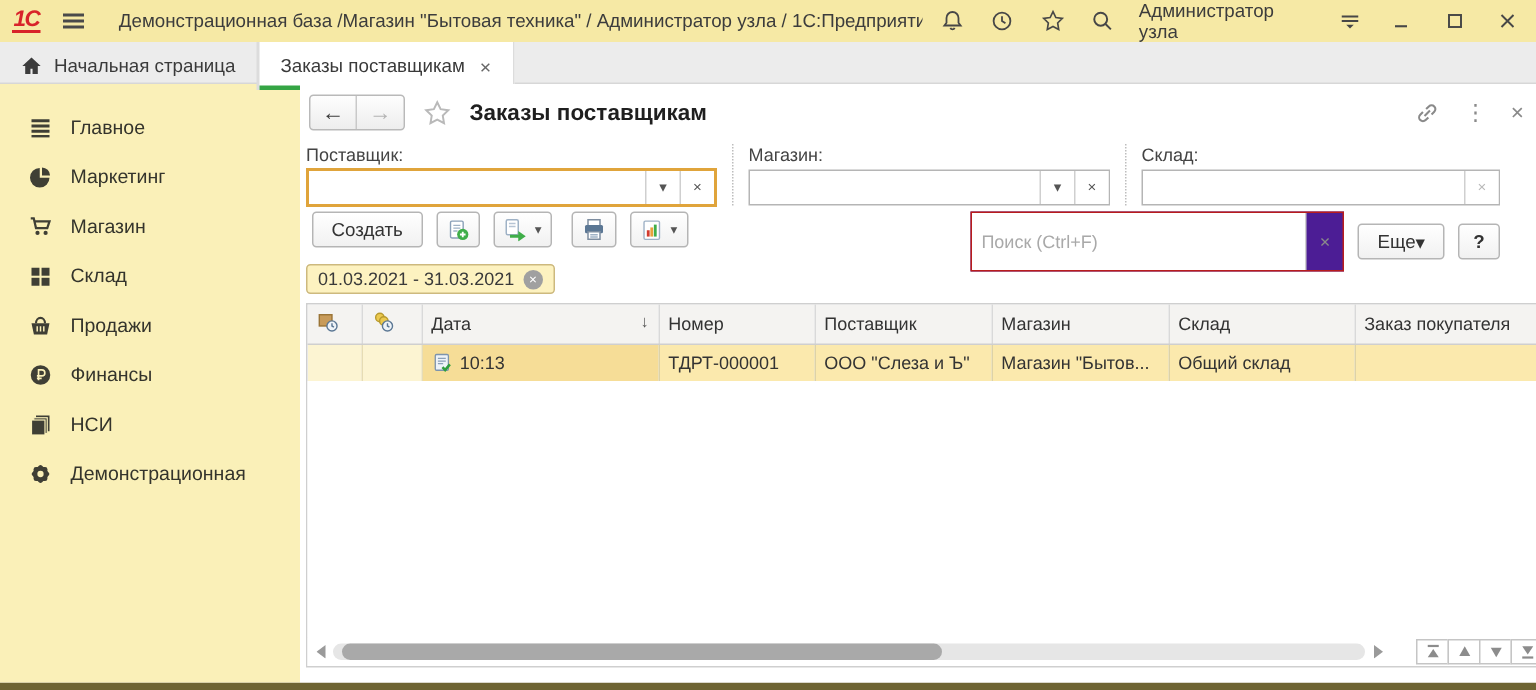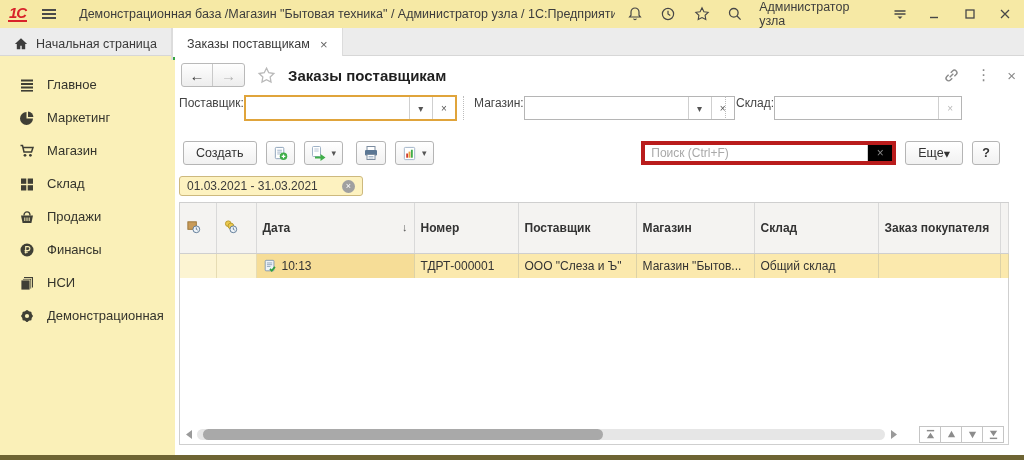--- a/index.html
+++ b/index.html
@@ -20,70 +20,70 @@
 
   
   .tabbar { height:28px; background:#ececec; display:flex; align-items:stretch; border-bottom:1px solid #d7d7d7; }
   .tab { display:flex; align-items:center; gap:8px; padding:16px 14px; font-size:12.5px; color:#3a3a3a; cursor:pointer; position:relative; border-right:1px solid #dcdcdc; }
   .tab.active { background:#fff; border-left:1px solid #dcdcdc; }
   .tab.active::after { content:""; position:absolute; left:0; right:0; bottom:0; height:3px; background:#35a544; }
   .tab .x { color:#666; font-size:13px; margin-left:2px; }
 
   
   .bodyrow { display:flex; height:399px; }
-  .sidebar { width:175px; background:#faf0b8; padding-top:12px; flex:none; }
+  .sidebar { width:200px; background:#faf0b8; padding-top:12px; flex:none; }
   .sb-item { height:33px; display:flex; align-items:center; gap:12px; padding:0 0 0 18px; cursor:pointer; color:#34342c; font-size:13px; }
   .sb-ic { width:17px; height:17px; flex:none; display:flex; align-items:center; justify-content:center; }
   .main { position:relative; flex:1; background:#fff; }
 
   
   .navrow { position:absolute; top:6px; left:6px; right:8px; height:26px; display:flex; align-items:center; }
   .histbtns { display:flex; border:1px solid #b9b9b9; border-radius:3px; overflow:hidden; background:linear-gradient(#fefefe,#ededed); }
   .histbtn { width:31px; height:22px; display:flex; align-items:center; justify-content:center; font-size:15px; cursor:pointer; }
   .histbtn.back { color:#3a3a3a; border-right:1px solid #c9c9c9; }
   .histbtn.fwd { color:#b3b3b3; }
   .fav-star { margin-left:12px; cursor:pointer; display:flex; }
   .form-title { margin-left:12px; font-size:15px; font-weight:bold; color:#1f1f1f; }
   .hdr-right { margin-left:auto; display:flex; align-items:center; gap:16px; }
   .hdr-ic { color:#8a8a8a; cursor:pointer; display:flex; align-items:center; font-size:15px; }
 
   
   .filters { position:absolute; top:40px; left:4px; display:flex; }
-  .fgroup { display:flex; flex-direction:row; }
+  .fgroup { display:flex; flex-direction:column; }
   .fgroup .flabel { font-size:12px; color:#444; margin-bottom:3px; }
   .fgroup + .fgroup { border-left:1px dotted #bdbdbd; margin-left:10px; padding-left:10px; }
   .combo { display:flex; align-items:stretch; background:#fff; border:1px solid #b5b5b5; height:24px; }
   .combo.focused { border:2px solid #e0a43b; height:26px; margin:-1px 0; }
   .combo input { border:0; outline:0; flex:1; padding:0 4px; font:12px "Liberation Sans",sans-serif; min-width:0; background:#fff; }
   .cbtn { width:23px; display:flex; align-items:center; justify-content:center; border-left:1px solid #cfcfcf; color:#555; cursor:pointer; background:#fff; font-size:10px; }
   .cbtn.gray { color:#b9b9b9; }
   .g1 { width:274px; } .g2 { width:252px; } .g3 { width:250px; }
 
   
   .cmdbar { position:absolute; top:84px; left:4px; right:0; height:26px; display:flex; align-items:center; }
   .btn { height:24px; background:linear-gradient(#fff,#f1f1f1); border:1px solid #b5b5b5; border-radius:3px; display:flex; align-items:center; justify-content:center; padding:0 12px; cursor:pointer; font-size:12.5px; color:#333; white-space:nowrap;text-align:center; }
   .iconbtn { padding:0 6px; }
   .iconbtn .dd { font-size:9px; color:#555; margin-left:5px; }
   .sp8 { width:9px; flex:none; } .sp12 { width:13px; flex:none; }
   .cmd-right { position:absolute; right:24px; top:1px; display:flex; align-items:center; }
-  .searchwrap { display:flex; border:4px solid #b91c1c; height:24px; background:#000000; }
+  .searchwrap { display:flex; border:1px solid #b91c1c; height:40px; background:#4c1d95; }
   .searchwrap input { border:0; outline:0; width:222px; padding:0 6px; font:12px "Liberation Sans",sans-serif; color:#333; }
   .searchwrap input::placeholder { color:#a9a9a9; }
   .srch-x { width:25px; display:flex; align-items:center; justify-content:center; border-left:1px solid #cfcfcf; color:#8a8a8a; cursor:pointer; }
   .morebtn { margin-left:9px; } .helpbtn { margin-left:9px; width:28px; padding:0; font-weight:bold; }
 
   
   .tagrow { position:absolute; top:119px; left:4px; height:22px; display:flex; align-items:center; }
-  .tag { display:inline-flex; align-items:center; gap:24px; background:#fdf2c0; border:1px solid #cdb97e; border-radius:3px; padding:2px 7px; font-size:12px; color:#3a3a3a; }
+  .tag { display:inline-flex; align-items:center; gap:6px; background:#fdf2c0; border:1px solid #cdb97e; border-radius:3px; padding:2px 7px; font-size:12px; color:#3a3a3a; }
   .tag .rm { width:13px; height:13px; border-radius:50%; background:#a0a0a0; color:#fff; font-size:9px; line-height:13px; text-align:center; cursor:pointer; }
 
   
   .listctl { position:absolute; top:146px; left:4px; width:830px; height:243px; border:1px solid #cfcfcf; display:flex; flex-direction:column; }
   table.grid { border-collapse:collapse; table-layout:fixed; width:828px; }
-  .grid th { background:#f4f3f1; border-right:1px solid #d9d9d9; border-bottom:1px solid #cfcfcf; height:24px; font-weight:bold; text-align:left; padding:16px 6px; color:#333; font-size:12px; white-space:nowrap; overflow:hidden; }
+  .grid th { background:#f4f3f1; border-right:1px solid #d9d9d9; border-bottom:1px solid #cfcfcf; height:24px; font-weight:normal; text-align:left; padding:4px 6px; color:#333; font-size:12px; white-space:nowrap; overflow:hidden; }
   .grid td { border-right:1px solid #ddd2a6; height:24px; padding:0 6px; font-size:12px; white-space:nowrap; overflow:hidden; }
   .grid tr.sel td { background:#fbe9ad; }
   .grid tr.sel td.flagcell { background:#fcf4d2; border-right-color:#e6dcb4; }
   .grid tr.sel td.datecell { background:#f6dd97; }
   .sort { float:right; color:#555; font-size:11px; }
   .datewrap { display:flex; align-items:flex-start; gap:5px; }
   .emptyarea { flex:1; background:#fff; }
 
   
   .scrollrow { height:19px; display:flex; align-items:center; padding:0 4px; background:#fff; }

